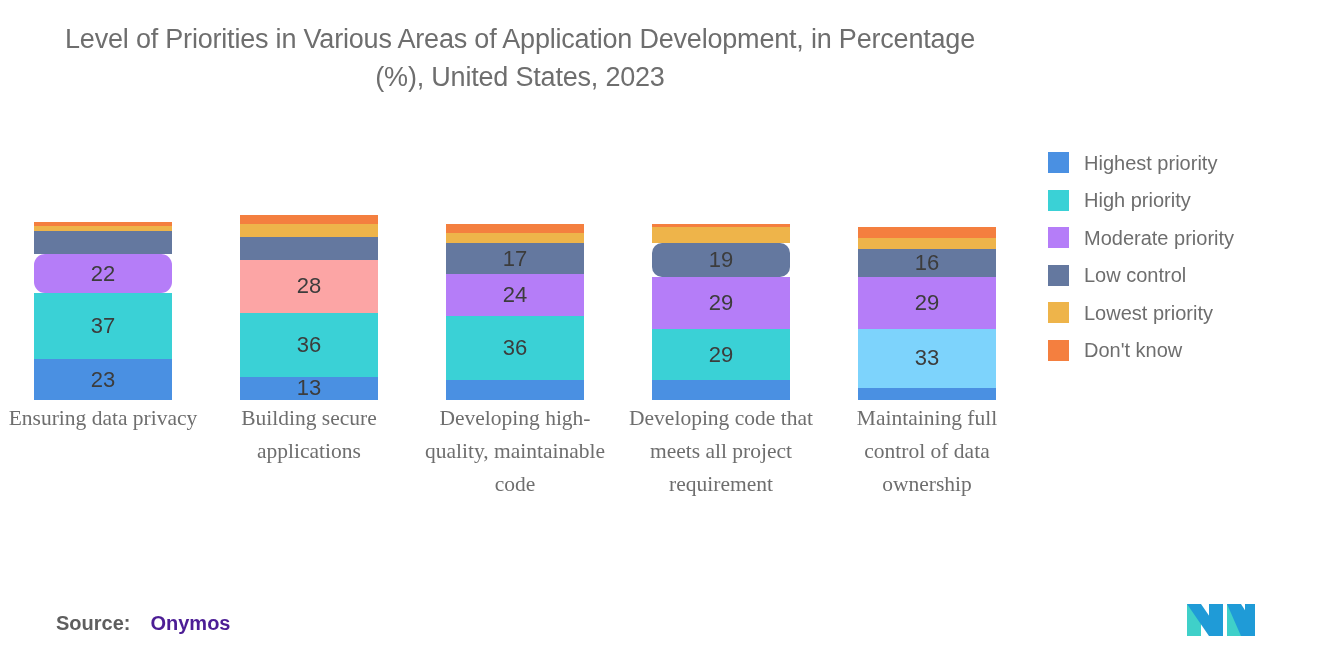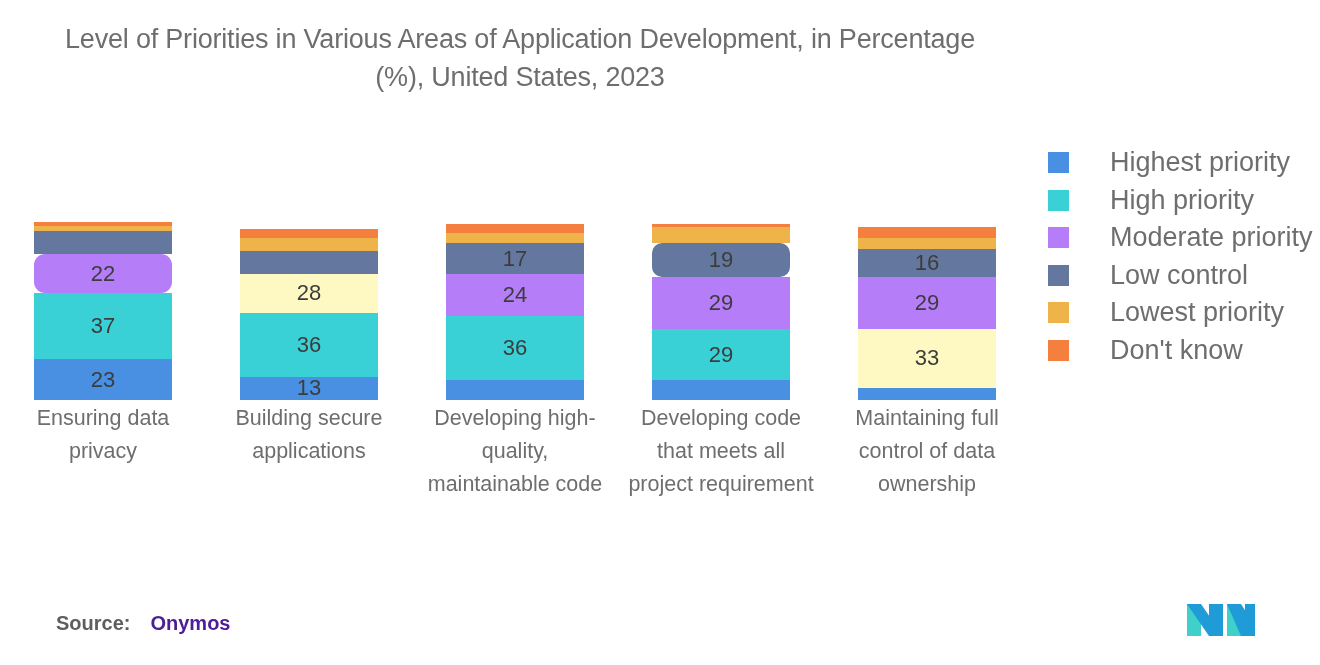--- a/index.html
+++ b/index.html
@@ -94,20 +94,21 @@
     display: flex;
   }
   .cat-label {
     width: 206px;
     text-align: center;
     font-size: 21.5px;
     line-height: 33px;
     color: #6e6e6e;
     padding: 0 8px;
     box-sizing: border-box;
+    font-family: Liberation Serif, serif;
   }
 
   
   .legend {
     position: absolute;
     left: 1048px;
     top: 144px;
     width: 265px;
   }
   .legend-item {
@@ -115,25 +116,24 @@
     align-items: center;
     height: 37.5px;
   }
   .legend-swatch {
     width: 21px;
     height: 21px;
     margin-right: 15px;
     flex: 0 0 auto;
   }
   .legend-text {
-    font-size: 27px;
+    font-size: 20px;
     color: #6e6e6e;
     white-space: nowrap;
     line-height: 1;
-    margin-left: 26px;
   }
 
   
   .source {
     position: absolute;
     left: 56px;
     top: 612px;
     font-size: 20px;
     color: #8a8a8a;
   }
@@ -179,21 +179,21 @@
         </div>
       </div>
       <div class="bar-group">
         <div class="bar-stack">
           <div class="seg" style="background: rgb(74, 144, 226); height: 23.14px;">
             <span class="seg-label">13</span>
           </div>
           <div class="seg" style="background: rgb(58, 209, 214); height: 64.08px;">
             <span class="seg-label">36</span>
           </div>
-          <div class="seg" style="background: #fef9c3; height: 39px; align-items: center;">
+          <div class="seg" style="background: #fca5a5; height: 53px; align-items: center;">
             <span class="seg-label">28</span>
           </div>
           <div class="seg" style="background: rgb(100, 120, 159); height: 23.14px;"></div>
           <div class="seg" style="background: rgb(238, 180, 74); height: 12.46px;"></div>
           <div class="seg" style="background: rgb(244, 127, 63); height: 8.9px;"></div>
         </div>
       </div>
       <div class="bar-group">
         <div class="bar-stack">
           <div class="seg" style="background: rgb(74, 144, 226); height: 19.58px;"></div>
@@ -222,21 +222,21 @@
           <div class="seg" style="background: rgb(100, 120, 159); height: 33.82px; border-radius: 10px;">
             <span class="seg-label">19</span>
           </div>
           <div class="seg" style="background: rgb(238, 180, 74); height: 16.02px;"></div>
           <div class="seg" style="background: rgb(244, 127, 63); height: 3.56px;"></div>
         </div>
       </div>
       <div class="bar-group">
         <div class="bar-stack">
           <div class="seg" style="background: rgb(74, 144, 226); height: 12.46px;"></div>
-          <div class="seg" style="background: #fef9c3; height: 58.74px;">
+          <div class="seg" style="background: #7dd3fc; height: 58.74px;">
             <span class="seg-label">33</span>
           </div>
           <div class="seg" style="background: rgb(181, 125, 248); height: 51.62px;">
             <span class="seg-label">29</span>
           </div>
           <div class="seg" style="background: rgb(100, 120, 159); height: 28.48px;">
             <span class="seg-label">16</span>
           </div>
           <div class="seg" style="background: rgb(238, 180, 74); height: 10.68px;"></div>
           <div class="seg" style="background: rgb(244, 127, 63); height: 10.68px;"></div>

